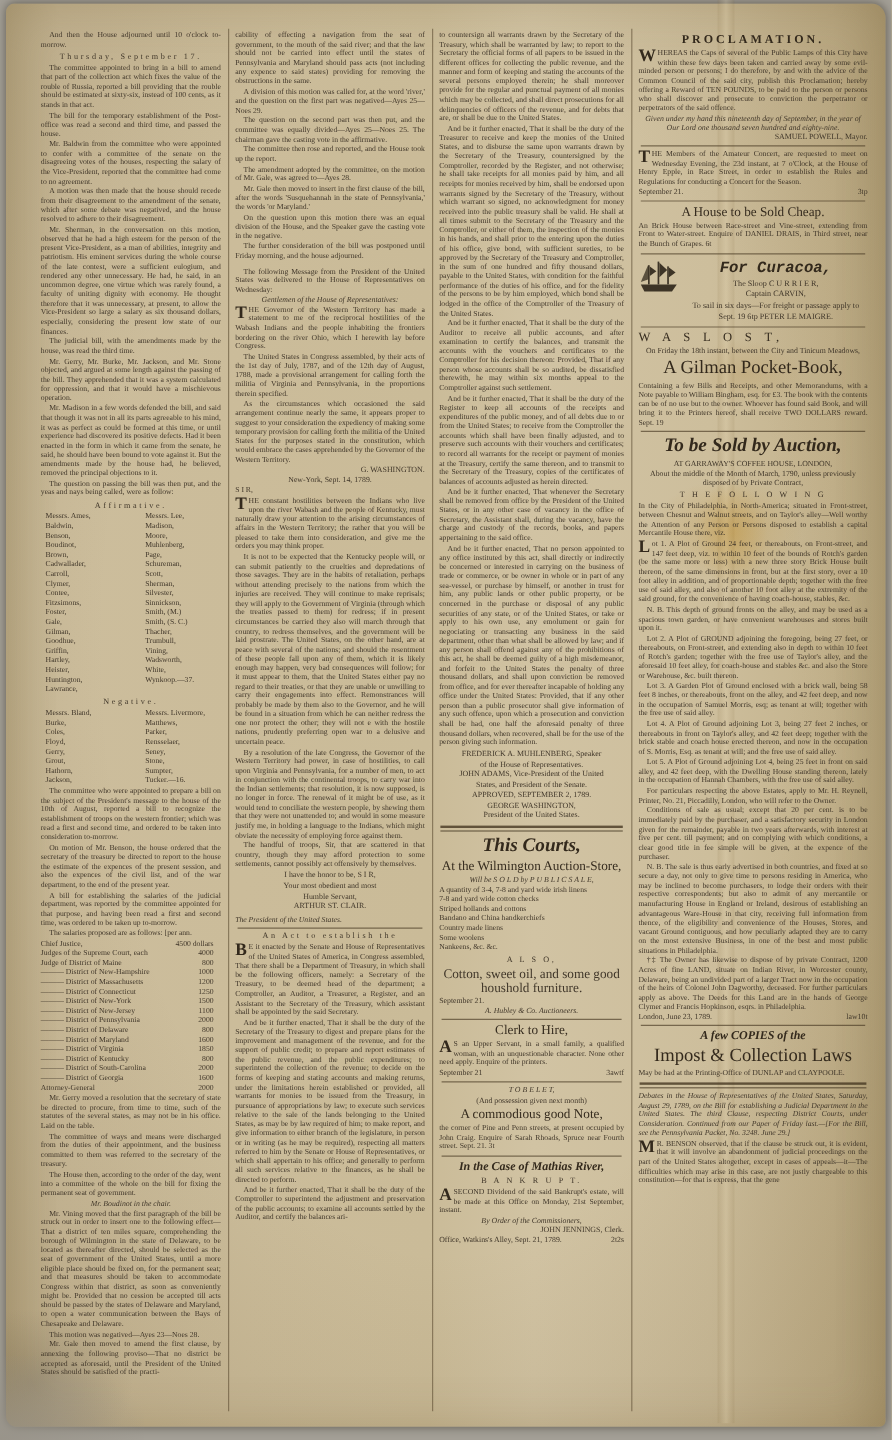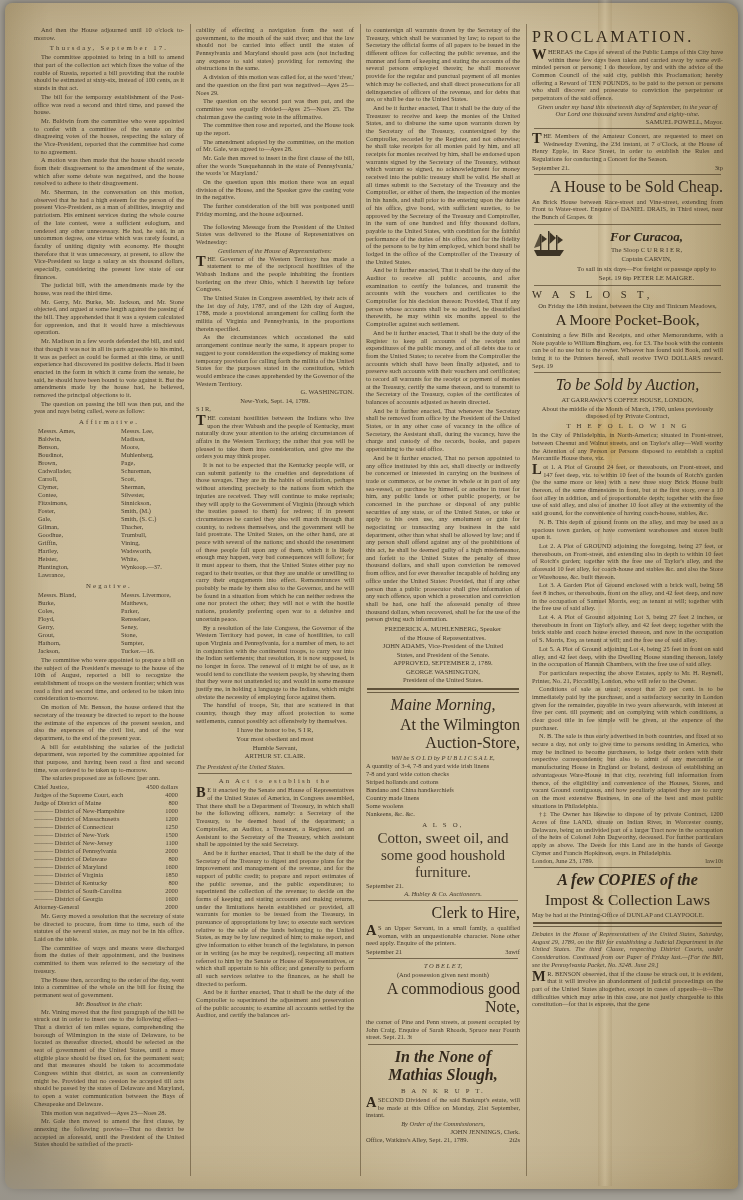--- a/index.html
+++ b/index.html
@@ -21,46 +21,46 @@
   .col+.col{border-left:1px solid rgba(84,68,42,.55);}
   .c1{width:161px;}.c2{width:170px;}.c3{width:166px;}.c4{width:203px;}
   
   .p,.pn,.pi{font-size:6.4px;line-height:1.2;text-align:justify;margin:0 0 1px;}
   .p{text-indent:7px;}
   .pi{font-style:italic;}
   .c{font-size:6.5px;text-align:center;margin:2px 0 1px;}
   .cs{font-size:6.8px;text-align:center;letter-spacing:2.2px;margin:3px 0 2px;}
   .ci{font-size:6.5px;font-style:italic;text-align:center;margin:1px 0;}
   .cr{font-size:6.6px;text-align:right;margin:1px 0;}
-  .h1{font-size:16px;font-weight:normal;letter-spacing:2.5px;text-align:left;margin:2px 0 2px;color:#33291c;}
+  .h1{font-size:10px;font-weight:bold;letter-spacing:2.5px;text-align:center;margin:2px 0 2px;color:#33291c;}
   .h1b{font-size:15.5px;text-align:center;margin:2px 0 2px;color:#33291c;}
-  .h2{font-size:16px;text-align:right;margin:2px 0 2px;color:#362c1f;}
+  .h2{font-size:11px;text-align:center;margin:2px 0 2px;color:#362c1f;}
   .h2s{font-size:10.5px;letter-spacing:4px;text-align:left;margin:3px 0 1px;color:#362c1f;}
-  .h3{font-size:15px;text-align:center;margin:1px 0;}
-  .hi{font-size:16px;font-style:italic;font-weight:normal;text-align:center;margin:3px 0 2px;color:#33291c;}
-  .hi2{font-size:16px;font-style:italic;font-weight:bold;text-align:center;margin:2px 0 1px;color:#33291c;}
+  .h3{font-size:11px;text-align:center;margin:1px 0;}
+  .hi{font-size:16px;font-style:italic;font-weight:bold;text-align:center;margin:3px 0 2px;color:#33291c;}
+  .hi2{font-size:10px;font-style:italic;font-weight:bold;text-align:center;margin:2px 0 1px;color:#33291c;}
   .rule{border-top:1px solid rgba(70,56,34,.65);margin:3px 2px;height:0;}
   .drule{border-top:2px solid rgba(70,56,34,.8);border-bottom:1px solid rgba(70,56,34,.7);height:2px;margin:3px 1px;}
   .t2{margin:1px 0;}
   .t2 .row{display:flex;font-size:6.4px;line-height:1.25;}
   .t2 .row span{width:50%;padding-left:12px;box-sizing:border-box;}
   .t2 .row span:first-child{padding-left:4px;}
   .tab{margin:1px 0;}
   .tab .row{display:flex;justify-content:space-between;font-size:6.4px;line-height:1.25;}
   .tab .row .lab{flex:1;}
   .tab .row .val{text-align:right;padding-right:6px;}
   .sig{margin:2px 0;}
   .sig div{font-size:6.6px;text-align:center;line-height:1.3;}
   .split{display:flex;justify-content:space-between;font-size:6.5px;margin:1px 0;}
   .lines div{font-size:6.4px;line-height:1.25;}
   .dc{float:left;font-size:14.5px;line-height:11px;padding:1px 1.5px 0 0;font-weight:bold;color:#33291c;}
   .ship{display:flex;align-items:flex-start;margin:2px 0;}
   .ship .art{flex:0 0 38px;padding-top:2px;}
   .ship .txt{flex:1;}
-  .ship .txt .l0{font-size:13px;font-style:italic;font-weight:bold;color:#33291c;}
+  .ship .txt .l0{font-size:13px;font-style:italic;font-weight:bold;color:#33291c;font-family:Liberation Mono, monospace;}
   .ship .txt div{font-size:6.8px;text-align:center;line-height:1.35;}
   .gap{height:4px;}
 </style>
 </head>
 <body>
 
 <div class="paper"></div>
 <div class="stain" style="left:598px;top:0;width:14px;height:1186px;border-radius:0;background:linear-gradient(90deg,rgba(120,95,50,.12),rgba(230,215,180,.25),rgba(120,95,50,.12));"></div>
 <div class="stain" style="left:580px;top:400px;width:60px;height:90px;background:radial-gradient(ellipse,rgba(190,140,40,.3),rgba(190,140,40,0) 70%);"></div>
 <div class="stain" style="left:0px;top:1130px;width:120px;height:70px;background:radial-gradient(ellipse at 0% 100%,rgba(150,145,135,.8),rgba(150,145,135,0) 75%);border-radius:0;"></div>
@@ -315,21 +315,21 @@
       <div class="sig">
         <div>FREDERICK A. MUHLENBERG, Speaker</div>
         <div>of the House of Representatives.</div>
         <div>JOHN ADAMS, Vice-President of the United</div>
         <div>States, and President of the Senate.</div>
         <div>APPROVED, SEPTEMBER 2, 1789.</div>
         <div>GEORGE WASHINGTON,</div>
         <div>President of the United States.</div>
       </div>
       <div class="drule"></div>
-      <div class="hi">Maine Morning,</div>
+      <div class="hi">This Courts,</div>
       <div class="h2">At the Wilmington Auction-Store,</div>
       <div class="ci">Will be S O L D by P U B L I C  S A L E,</div>
       <div class="lines">
         <div>A quantity of 3-4, 7-8 and yard wide irish linens</div>
         <div>7-8 and yard wide cotton checks</div>
         <div>Striped hollands and cottons</div>
         <div>Bandano and China handkerchiefs</div>
         <div>Country made linens</div>
         <div>Some woolens</div>
         <div>Nankeens, &amp;c. &amp;c.</div>
@@ -347,21 +347,21 @@
       <div class="split">
         <span>September 21</span>
         <span>3awtf</span>
       </div>
       <div class="rule"></div>
       <div class="ci">T O  B E  L E T,</div>
       <div class="c">(And possession given next month)</div>
       <div class="h2">A commodious good Note,</div>
       <div class="pn">the corner of Pine and Penn streets, at present occupied by John Craig.  Enquire of Sarah Rhoads, Spruce near Fourth street.        Sept. 21.   3t</div>
       <div class="rule"></div>
-      <div class="hi2">In the None of Mathias Slough,</div>
+      <div class="hi2">In the Case of Mathias River,</div>
       <div class="cs">B A N K R U P T.</div>
       <div class="drop pn"><span class="dc">A</span> SECOND Dividend of the said Bankrupt's estate, will be made at this Office on Monday, 21st September, instant.</div>
       <div class="ci">By Order of the Commissioners,</div>
       <div class="cr">JOHN JENNINGS, Clerk.</div>
       <div class="split">
         <span>Office, Watkins's Alley, Sept. 21, 1789.</span>
         <span>2t2s</span>
       </div>
     </div>
     <div class="col c4">
@@ -396,21 +396,21 @@
           <div class="l0">For Curacoa,</div>
           <div>The Sloop C U R R I E R,</div>
           <div>Captain CARVIN,</div>
           <div>To sail in six days—For freight or passage apply to</div>
           <div>Sept. 19  6tp        PETER LE MAIGRE.</div>
         </div>
       </div>
       <div class="rule"></div>
       <div class="h2s">W A S   L O S T,</div>
       <div class="c">On Friday the 18th instant, between the City and Tinicum Meadows,</div>
-      <div class="h1b">A Moore Pocket-Book,</div>
+      <div class="h1b">A Gilman Pocket-Book,</div>
       <div class="pn">Containing a few Bills and Receipts, and other Memorandums, with a Note payable to William Bingham, esq. for £3.  The book with the contents can be of no use but to the owner.  Whoever has found said Book, and will bring it to the Printers hereof, shall receive TWO DOLLARS reward.   Sept. 19</div>
       <div class="rule"></div>
       <div class="hi">To be Sold by Auction,</div>
       <div class="c">AT GARRAWAY'S COFFEE HOUSE, LONDON,</div>
       <div class="c">About the middle of the Month of March, 1790, unless previously disposed of by Private Contract,</div>
       <div class="cs">T H E   F O L L O W I N G</div>
       <div class="pn">In the City of Philadelphia, in North-America; situated in Front-street, between Chesnut and Walnut streets, and on Taylor's alley—Well worthy the Attention of any Person or Persons disposed to establish a capital Mercantile House there, viz.</div>
       <div class="drop pn"><span class="dc">L</span>ot 1.  A Plot of Ground 24 feet, or thereabouts, on Front-street, and 147 feet deep, viz. to within 10 feet of the bounds of Rotch's garden (be the same more or less) with a new three story Brick House built thereon, of the same dimensions in front, but at the first story, over a 10 foot alley in addition, and of proportionable depth; together with the free use of said alley, and also of another 10 foot alley at the extremity of the said ground, for the convenience of having coach-house, stables, &amp;c.</div>
       <div class="p">N. B. This depth of ground fronts on the alley, and may be used as a spacious town garden, or have convenient warehouses and stores built upon it.</div>
       <div class="p">Lot 2. A Plot of GROUND adjoining the foregoing, being 27 feet, or thereabouts, on Front-street, and extending also in depth to within 10 feet of Rotch's garden; together with the free use of Taylor's alley, and the aforesaid 10 feet alley, for coach-house and stables &amp;c. and also the Store or Warehouse, &amp;c. built thereon.</div>

